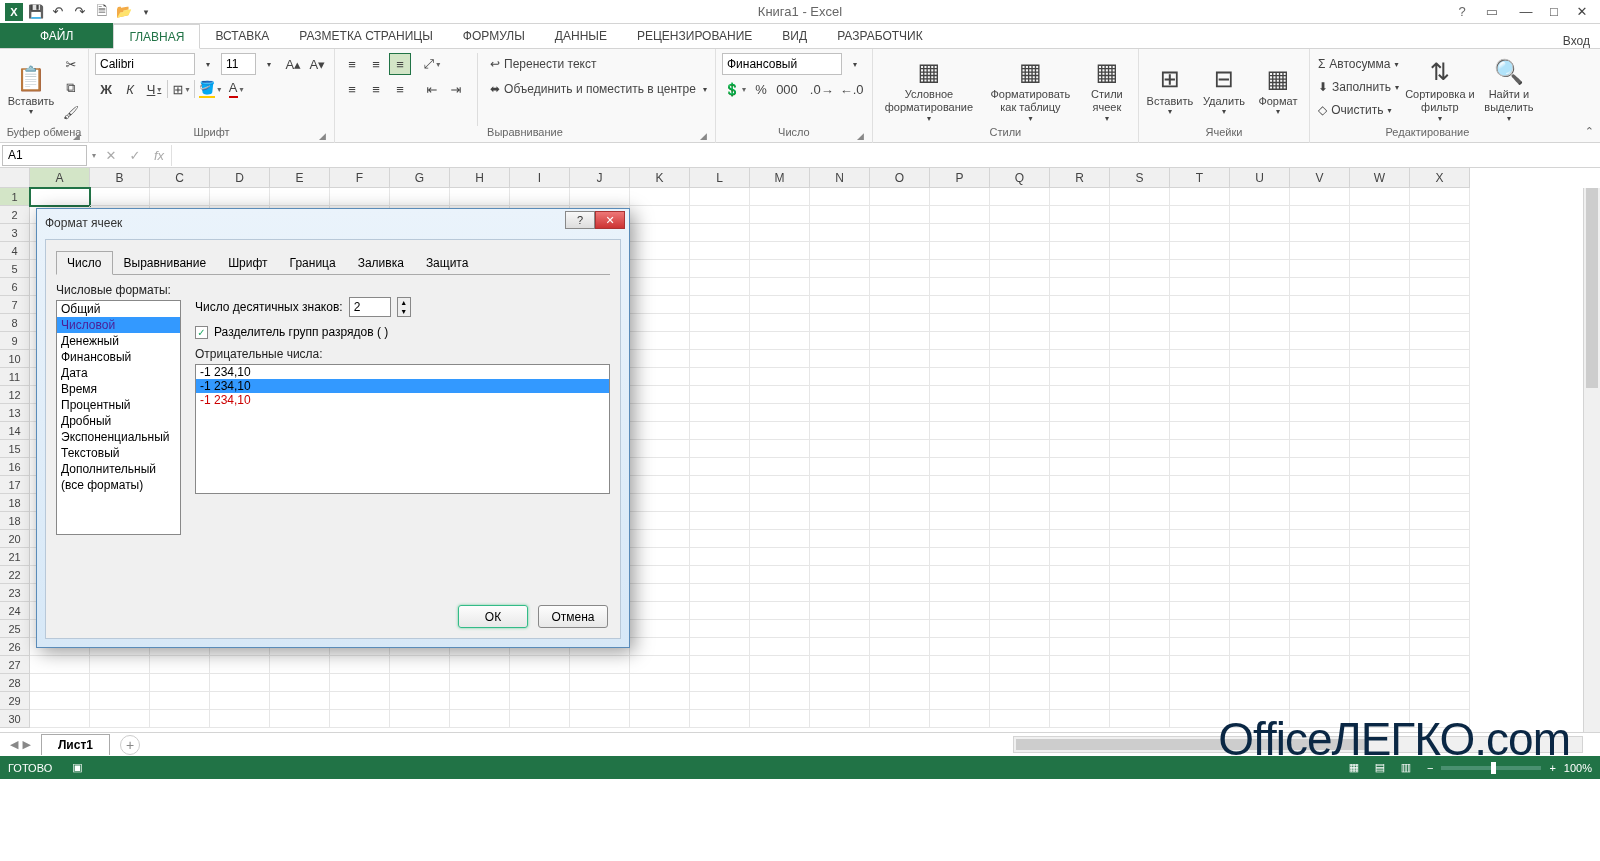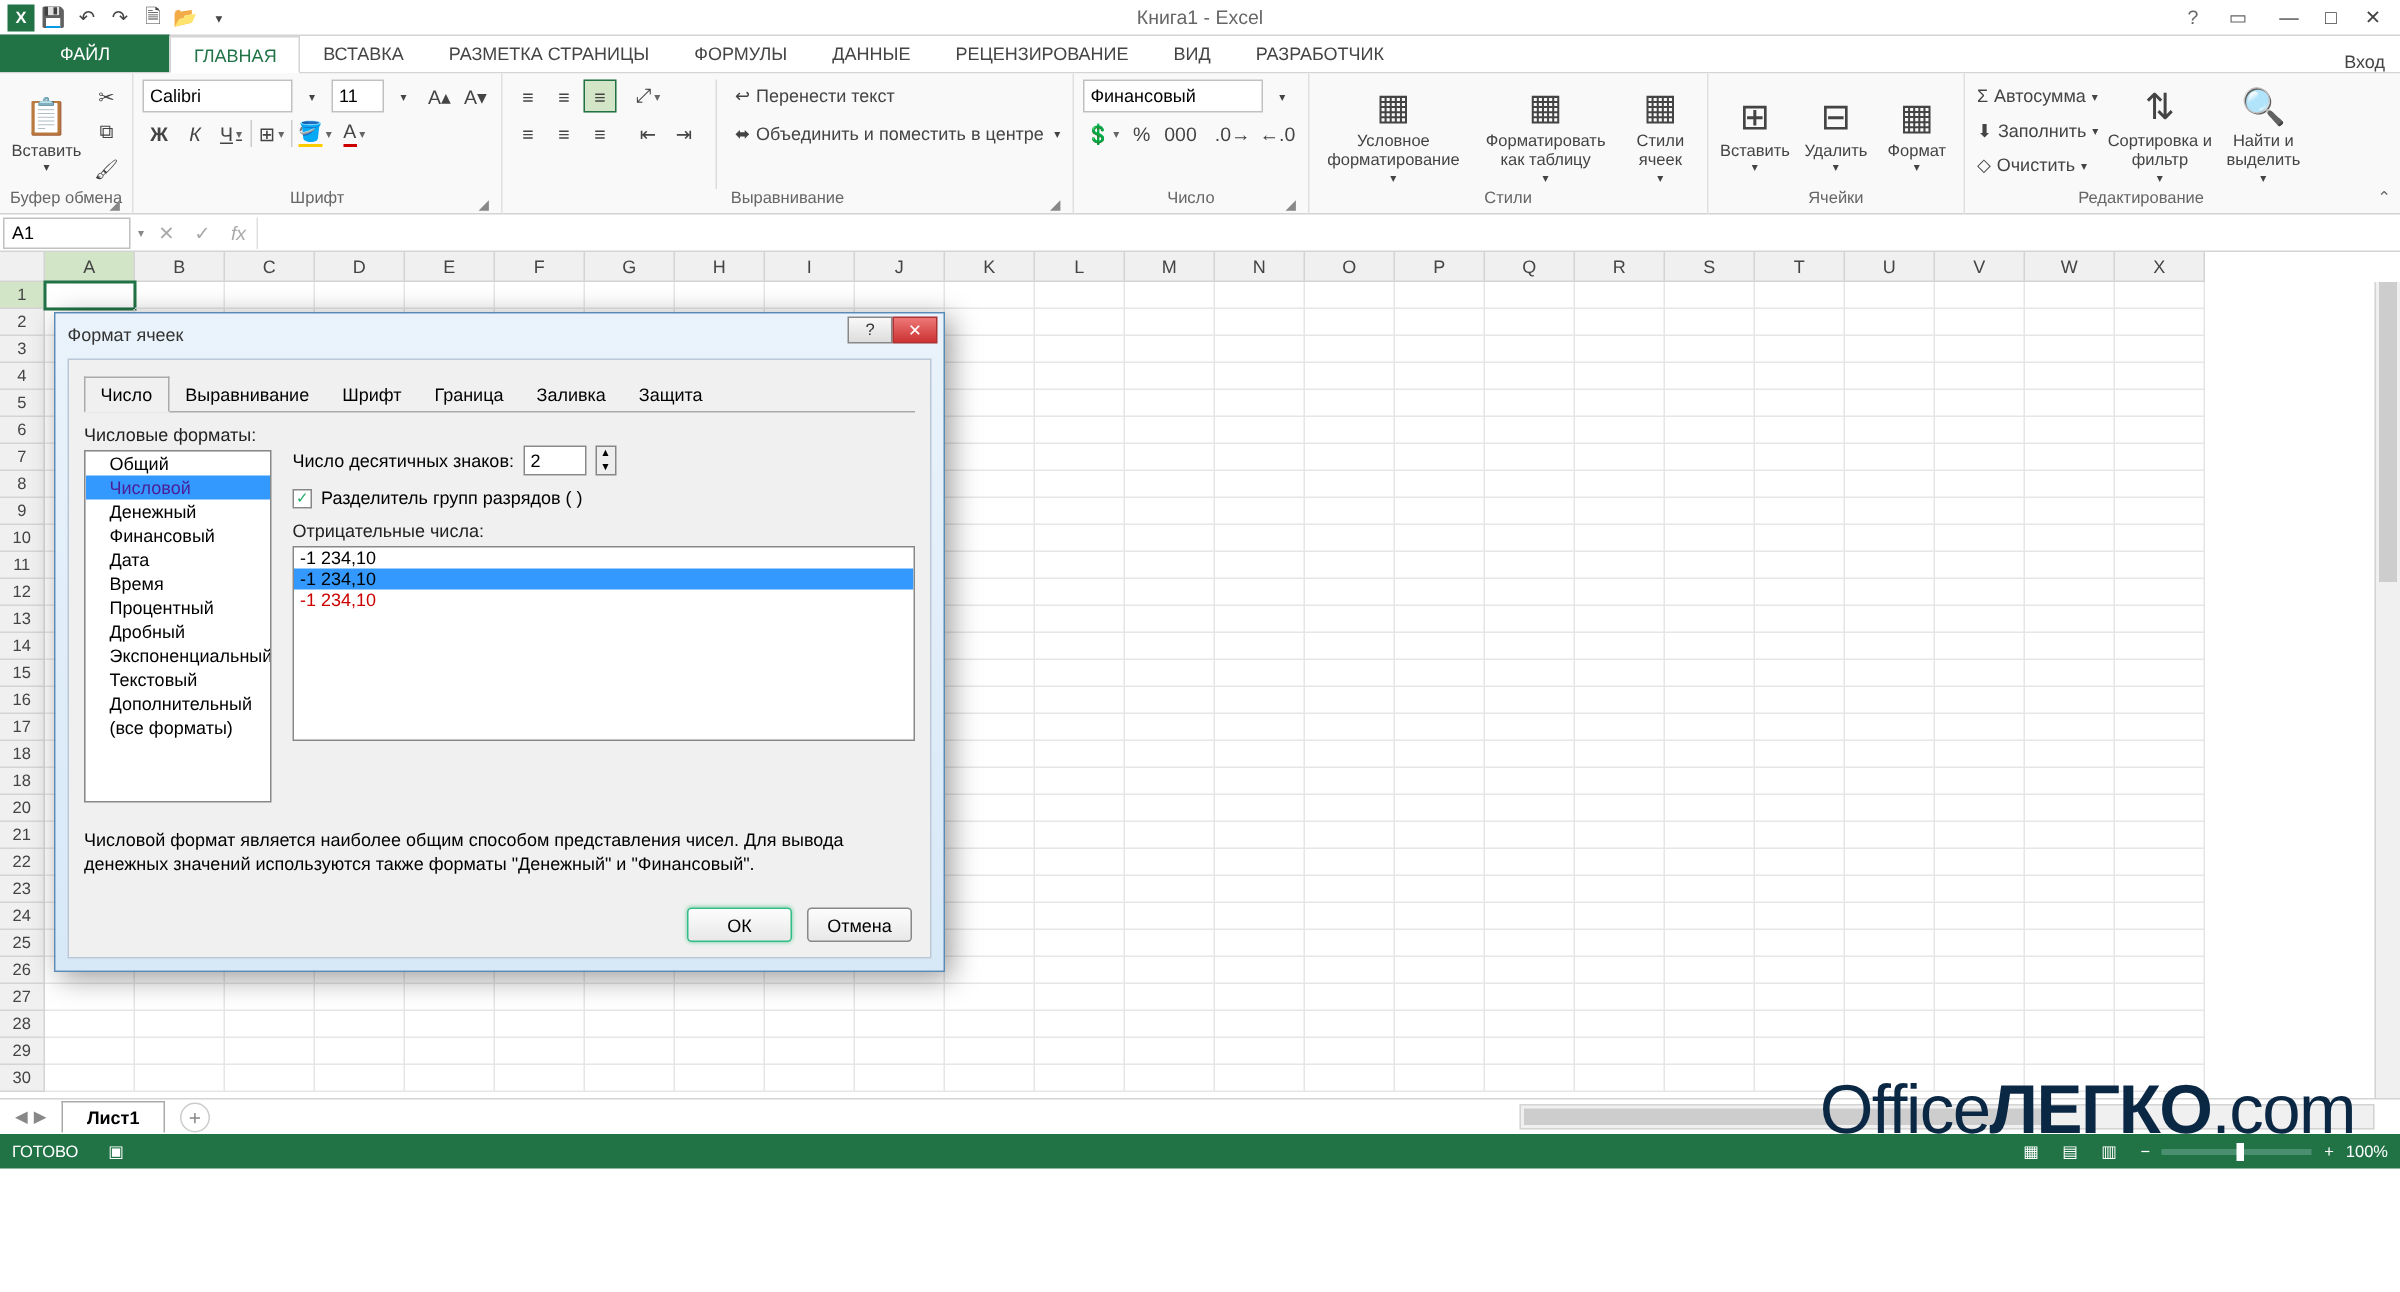--- a/index.html
+++ b/index.html
@@ -86,40 +86,40 @@
 .dlg-winbtns { position: absolute; right: 4px; top: 2px; display: flex; gap: 0; }
 .dlg-winbtns .wb { width: 30px; height: 18px; border: 1px solid #888; display: flex; align-items: center; justify-content: center; font-size: 11px; background: linear-gradient(#f8f8f8,#ddd); }
 .dlg-winbtns .wb.close { background: linear-gradient(#e77,#c33); color: #fff; border-color:#a33; }
 .dlg-body { position: absolute; left: 8px; right: 8px; top: 30px; bottom: 8px; background: #f0f0f0; border: 1px solid #b8c8d8; padding: 10px; }
 .dlg-tabs { display: flex; border-bottom: 1px solid #aaa; }
 .dtab { padding: 4px 10px; font-size: 12px; border: 1px solid transparent; position: relative; top: 1px; }
 .dtab.active { background: #f0f0f0; border: 1px solid #aaa; border-bottom: 1px solid #f0f0f0; }
 .dlg-content { padding: 8px 0 0 0; font-size: 12px; }
 .lbl { font-size: 12px; color: #222; margin-bottom: 3px; display:block; }
 .cat-list { width: 125px; height: 235px; border: 1px solid #888; background: #fff; overflow-y: scroll; font-size: 12px; }
-.cat-list div { padding: 1px 16px; }
+.cat-list div { padding: 1px 4px; }
 .cat-list .sel { background: #3399ff; color: #4c1d95; }
 .right-panel { flex: 1; margin-left: 14px; }
 .sample-box { border: 1px solid #ccc; height: 30px; padding: 4px 6px; font-size: 12px; }
 .spin { width: 42px; height: 20px; border: 1px solid #888; background:#fff; padding: 0 4px; font-size: 12px; }
 .spin-btns { display: inline-flex; flex-direction: column; border: 1px solid #888; font-size: 7px; height:20px; width:14px; background:#eee; }
 .spin-btns div { flex:1; text-align:center; line-height:9px; }
 .neg-list { border: 1px solid #888; background: #fff; height: 130px; overflow-y: scroll; font-size: 12px; }
 .neg-list div { padding: 0 4px; }
 .neg-list .red { color: #c00; }
 .neg-list .sel { background: #3399ff; }
 .desc { font-size: 12px; margin-top: 18px; line-height: 1.3; }
 .dlg-buttons { position: absolute; right: 12px; bottom: 10px; display: flex; gap: 10px; }
 .dlg-buttons button { width: 70px; height: 23px; font-size: 12px; border: 1px solid #888; background: linear-gradient(#fdfdfd,#e8e8e8); border-radius: 3px; }
 .dlg-buttons button.ok { border: 1px solid #3b8; box-shadow: 0 0 3px #6c9; }
 
 
 .watermark { position: absolute; right: 30px; bottom: 95px; font-size: 46px; color: #0a2744; font-family: Georgia, serif; letter-spacing: -1px; }
 .watermark .thin { font-weight: 300; }
-.watermark .heavy { font-weight: 700; font-family: Arial, sans-serif; }
+.watermark .heavy { font-weight: 400; font-family: Arial, sans-serif; }
 .chk { width:13px; height:13px; border:1px solid #888; background:#fff; display:inline-flex; align-items:center; justify-content:center; font-size:10px; color:#2a6; }
 .underline-a { border-bottom: 2px solid #c00; padding-bottom:1px; }
 .underline-y { border-bottom: 2px solid #fc0; padding-bottom:1px; }
 .highlight-btn { background: #d3e5c7; border: 1px solid #217346; }
 </style>
 </head>
 <body>
 
 <div class="qat">
   <div class="qat-left">
@@ -1274,20 +1274,19 @@
           <div style="margin-top:8px">
             <span class="lbl">Отрицательные числа:</span>
             <div class="neg-list" id="neglist">
                 <div>-1 234,10</div>
                 <div class="sel">-1 234,10</div>
                 <div class="red">-1 234,10</div>
               </div>
           </div>
         </div>
       </div>
-      <div class="desc">Числовой формат является наиболее общим способом представления чисел. Для вывода денежных значений используются также форматы "Денежный" и "Финансовый".</div>
     </div>
     <div class="dlg-buttons">
       <button class="ok">ОК</button>
       <button>Отмена</button>
     </div>
   </div>
 </div>
 
 </body></html>

